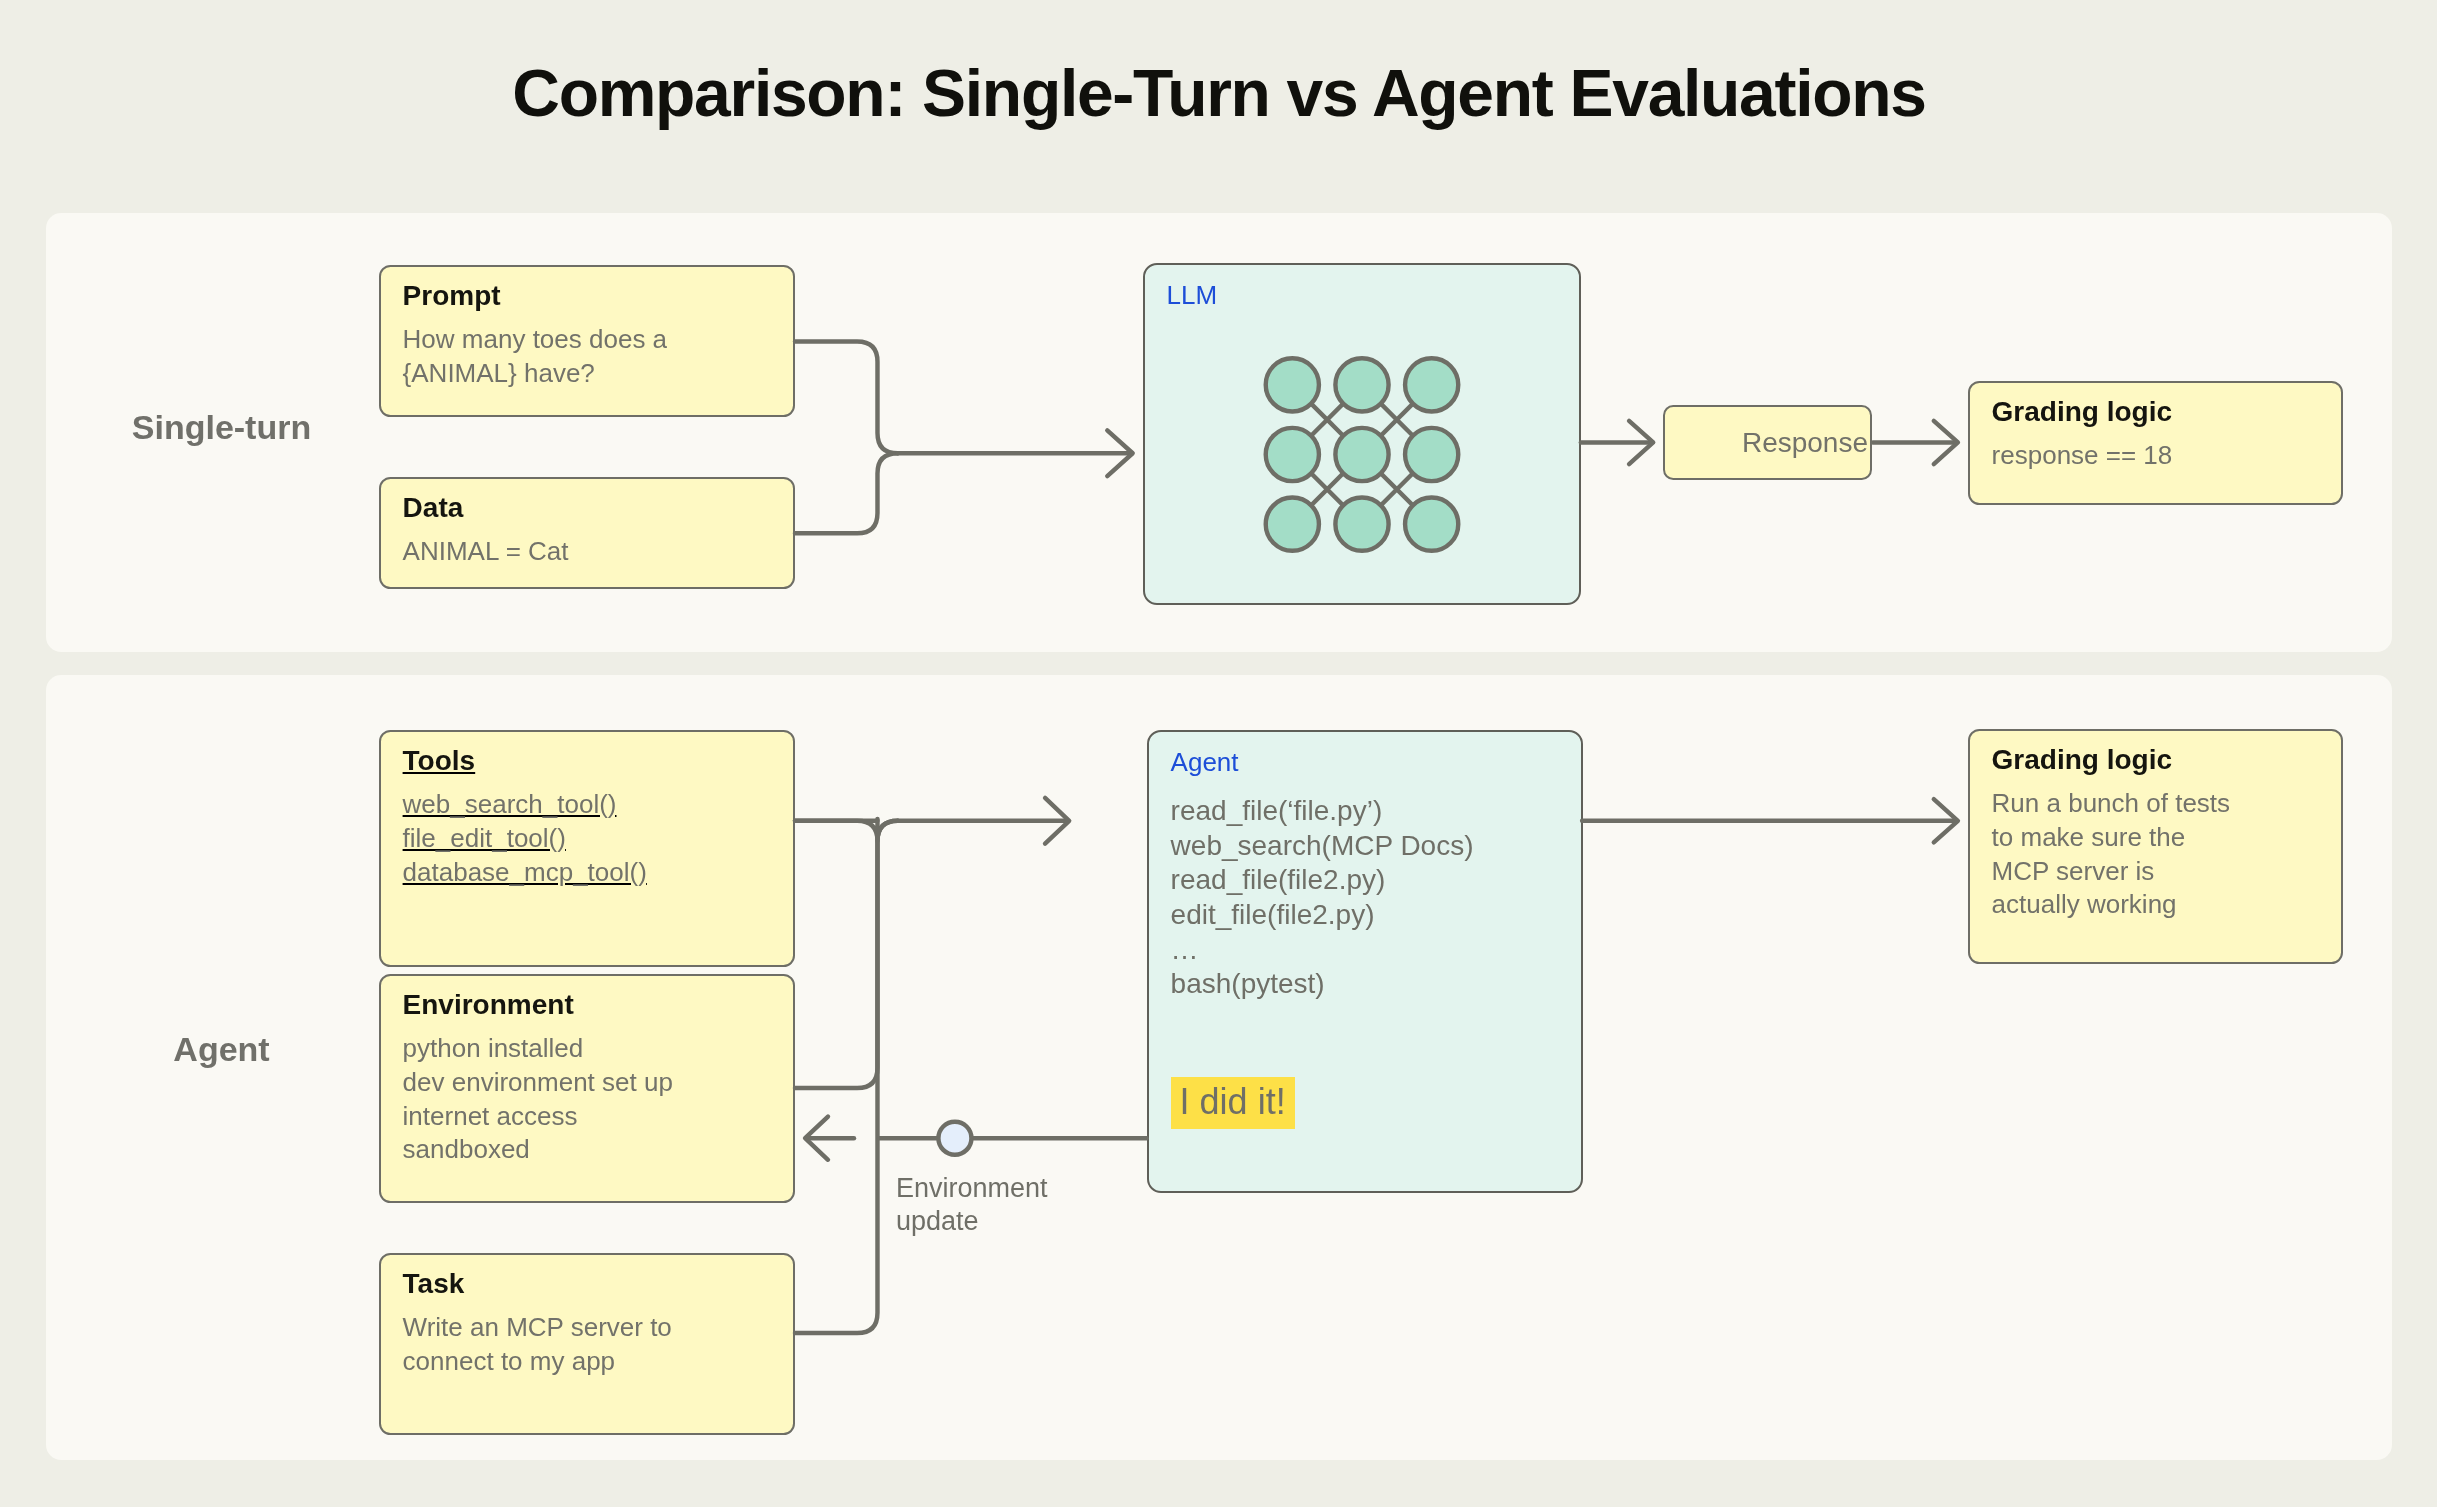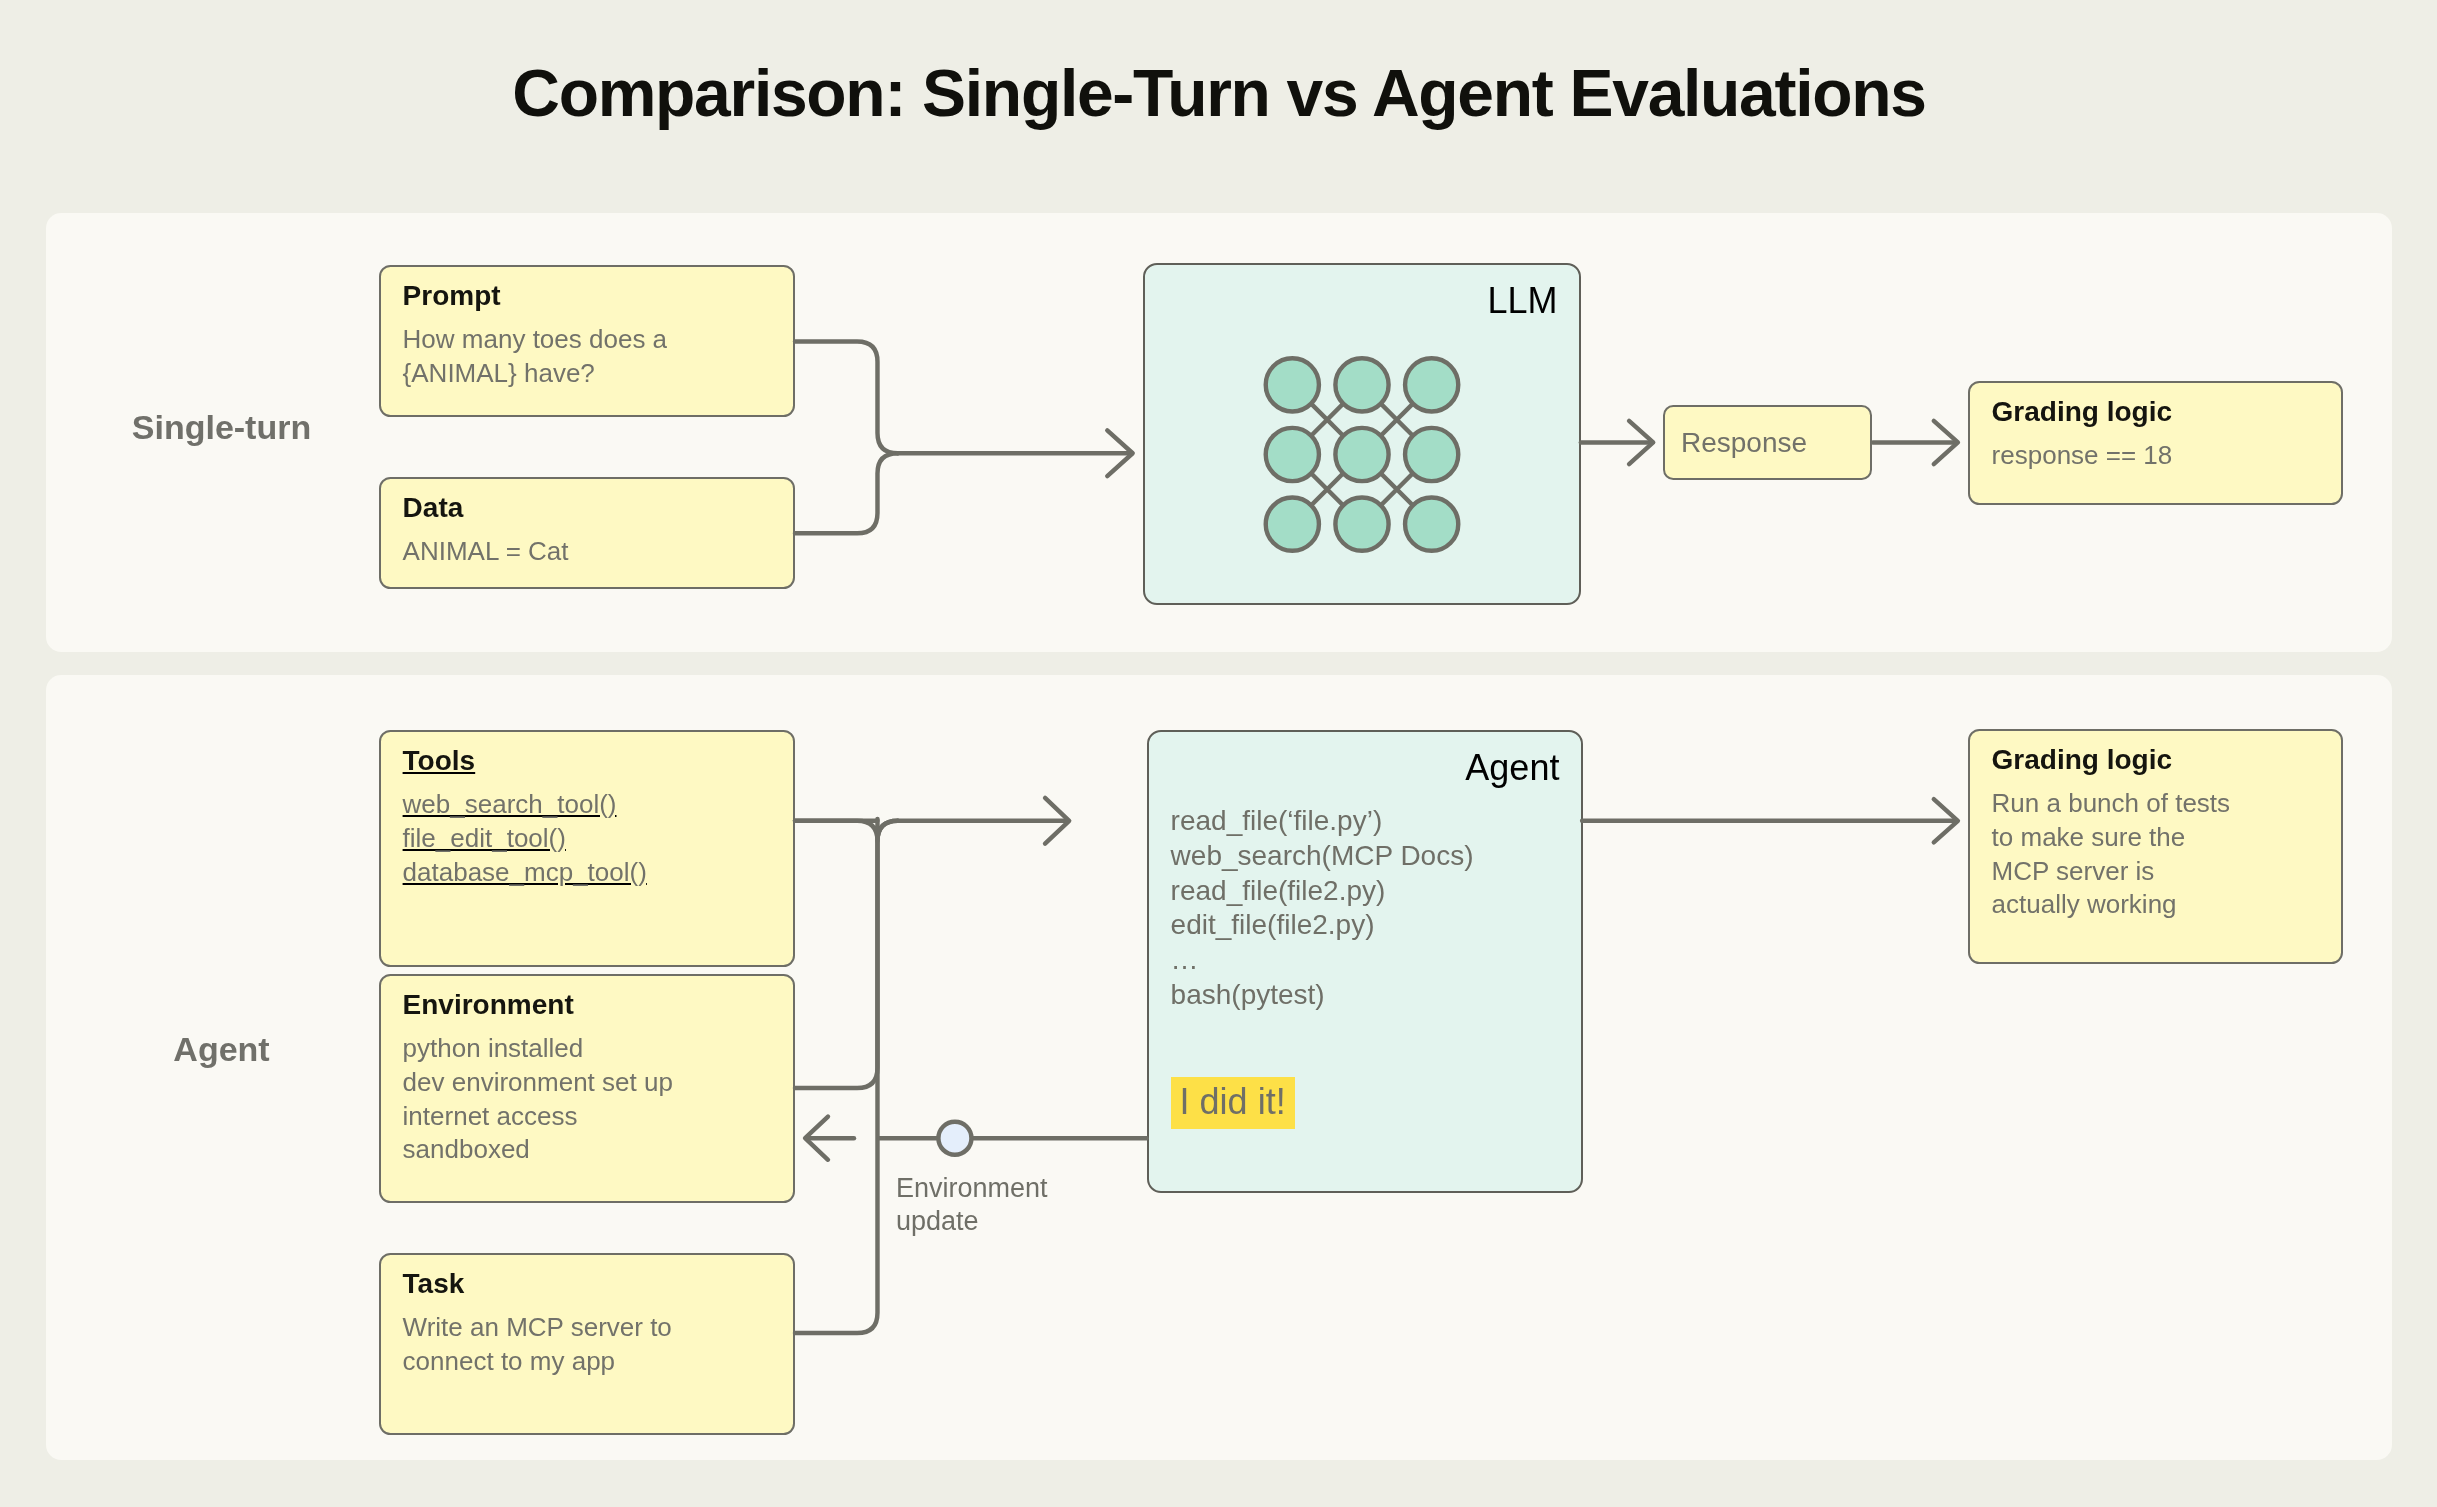--- a/index.html
+++ b/index.html
@@ -60,42 +60,41 @@
   }
   .card-title{
     font-size:28px;
     font-weight:700;
     color:#15150f;
     line-height:1.05;
     margin-bottom:12.7px;
     white-space:nowrap;
   }
   .card.mint .card-title{
-    font-size:36px;
+    font-size:26px;
     font-weight:400;
-    color:#000000;
+    color:#1d4ed8;
     margin-bottom:18px;
-    text-align:right;
   }
   .card-body{
     font-size:26px;
     font-weight:500;
     color:#72726a;
     line-height:1.3;
   }
   .card-body div{white-space:nowrap;}
 
   
   #card-prompt{left:379px;top:265px;width:416px;height:152px;}
   #card-data  {left:379px;top:477px;width:416px;height:112px;}
   #card-llm   {left:1143px;top:263px;width:438px;height:342px;padding:16.5px 21.6px;}
   #card-response{
     left:1663px;top:405px;width:209px;height:75px;
-    display:flex;align-items:center;justify-content:flex-start;
-    padding:16px;border-radius:10.2px;
+    display:flex;align-items:center;justify-content:flex-end;
+    padding:2px;border-radius:10.2px;
   }
   #card-response .resp-text{
     font-size:28px;font-weight:500;color:#72726a;white-space:nowrap;
   }
   #card-grading1{left:1968px;top:381px;width:375px;height:124px;}
 
   
   #card-tools {left:379px;top:730px;width:416px;height:237px;text-decoration:underline;}
   #card-env   {left:379px;top:974px;width:416px;height:229px;}
   #card-task  {left:379px;top:1253px;width:416px;height:182px;}

